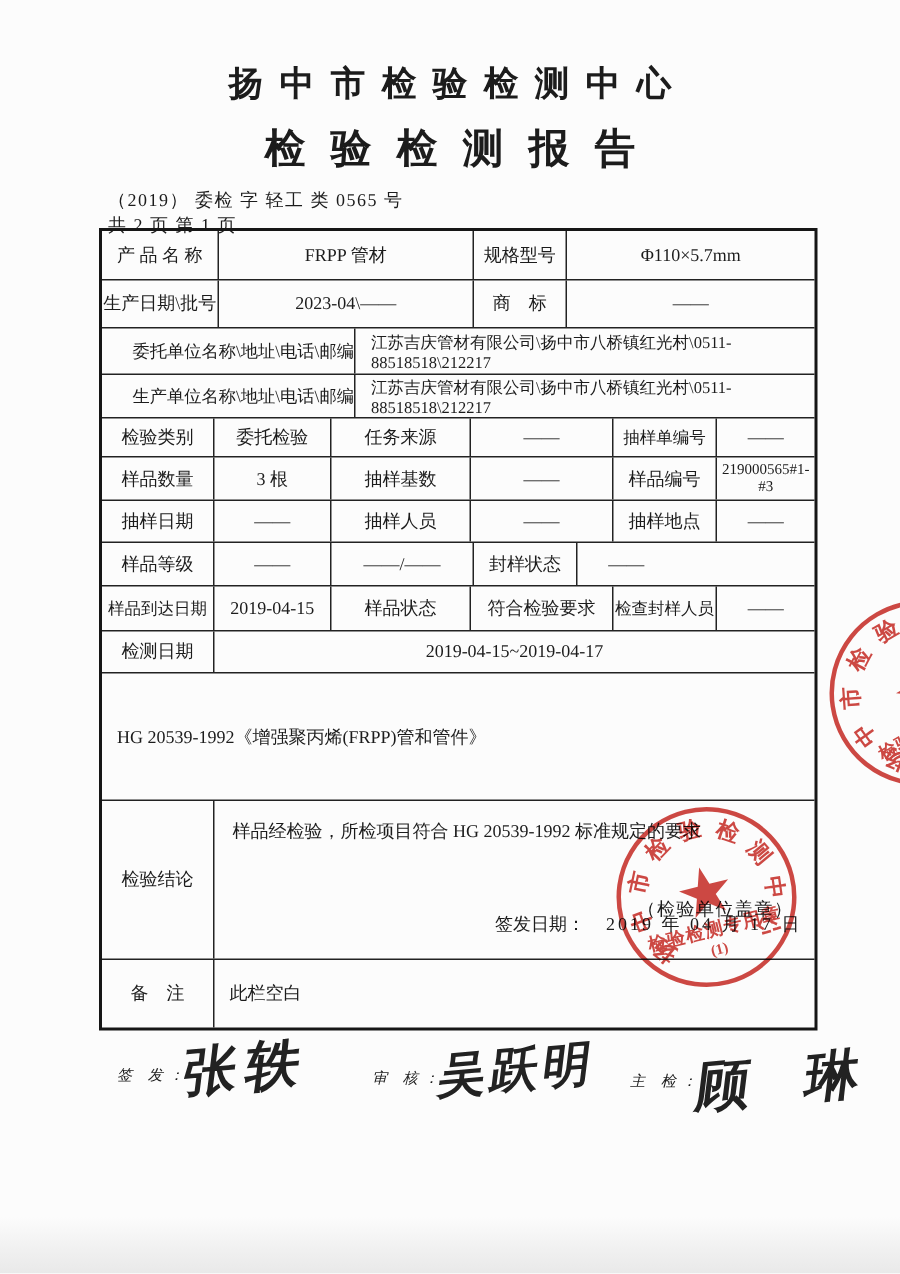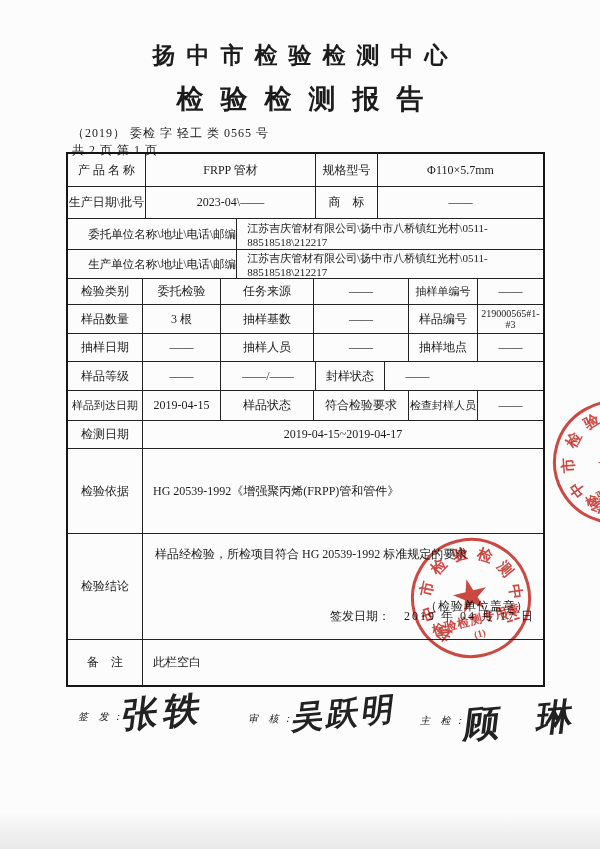--- a/index.html
+++ b/index.html
@@ -138,21 +138,20 @@
     <div class="c fs11" style="width:69px;">检查封样人员</div>
     <div class="c" style="width:65px;">——</div>
   </div>
 
   <div class="trow" style="height:28px;">
     <div class="c" style="width:75px;">检测日期</div>
     <div class="c" style="width:400px;">2019-04-15~2019-04-17</div>
   </div>
 
   <div class="trow" style="height:85px;">
-    <div class="c" style="width:75px;">检验依据</div>
     <div class="c left" style="width:400px;">HG 20539-1992《增强聚丙烯(FRPP)管和管件》</div>
   </div>
 
   <div class="trow" style="height:106px;">
     <div class="c" style="width:75px;">检验结论</div>
     <div class="c concl" style="width:400px;">
       <span class="concl-text">样品经检验，所检项目符合 HG 20539-1992 标准规定的要求</span>
       <span class="seal-note">（检验单位盖章）</span>
       <span class="issue-line">
         <span>签发日期：</span><span class="gap"></span><span class="issue-date">2019 年 04 月 17 日</span>

